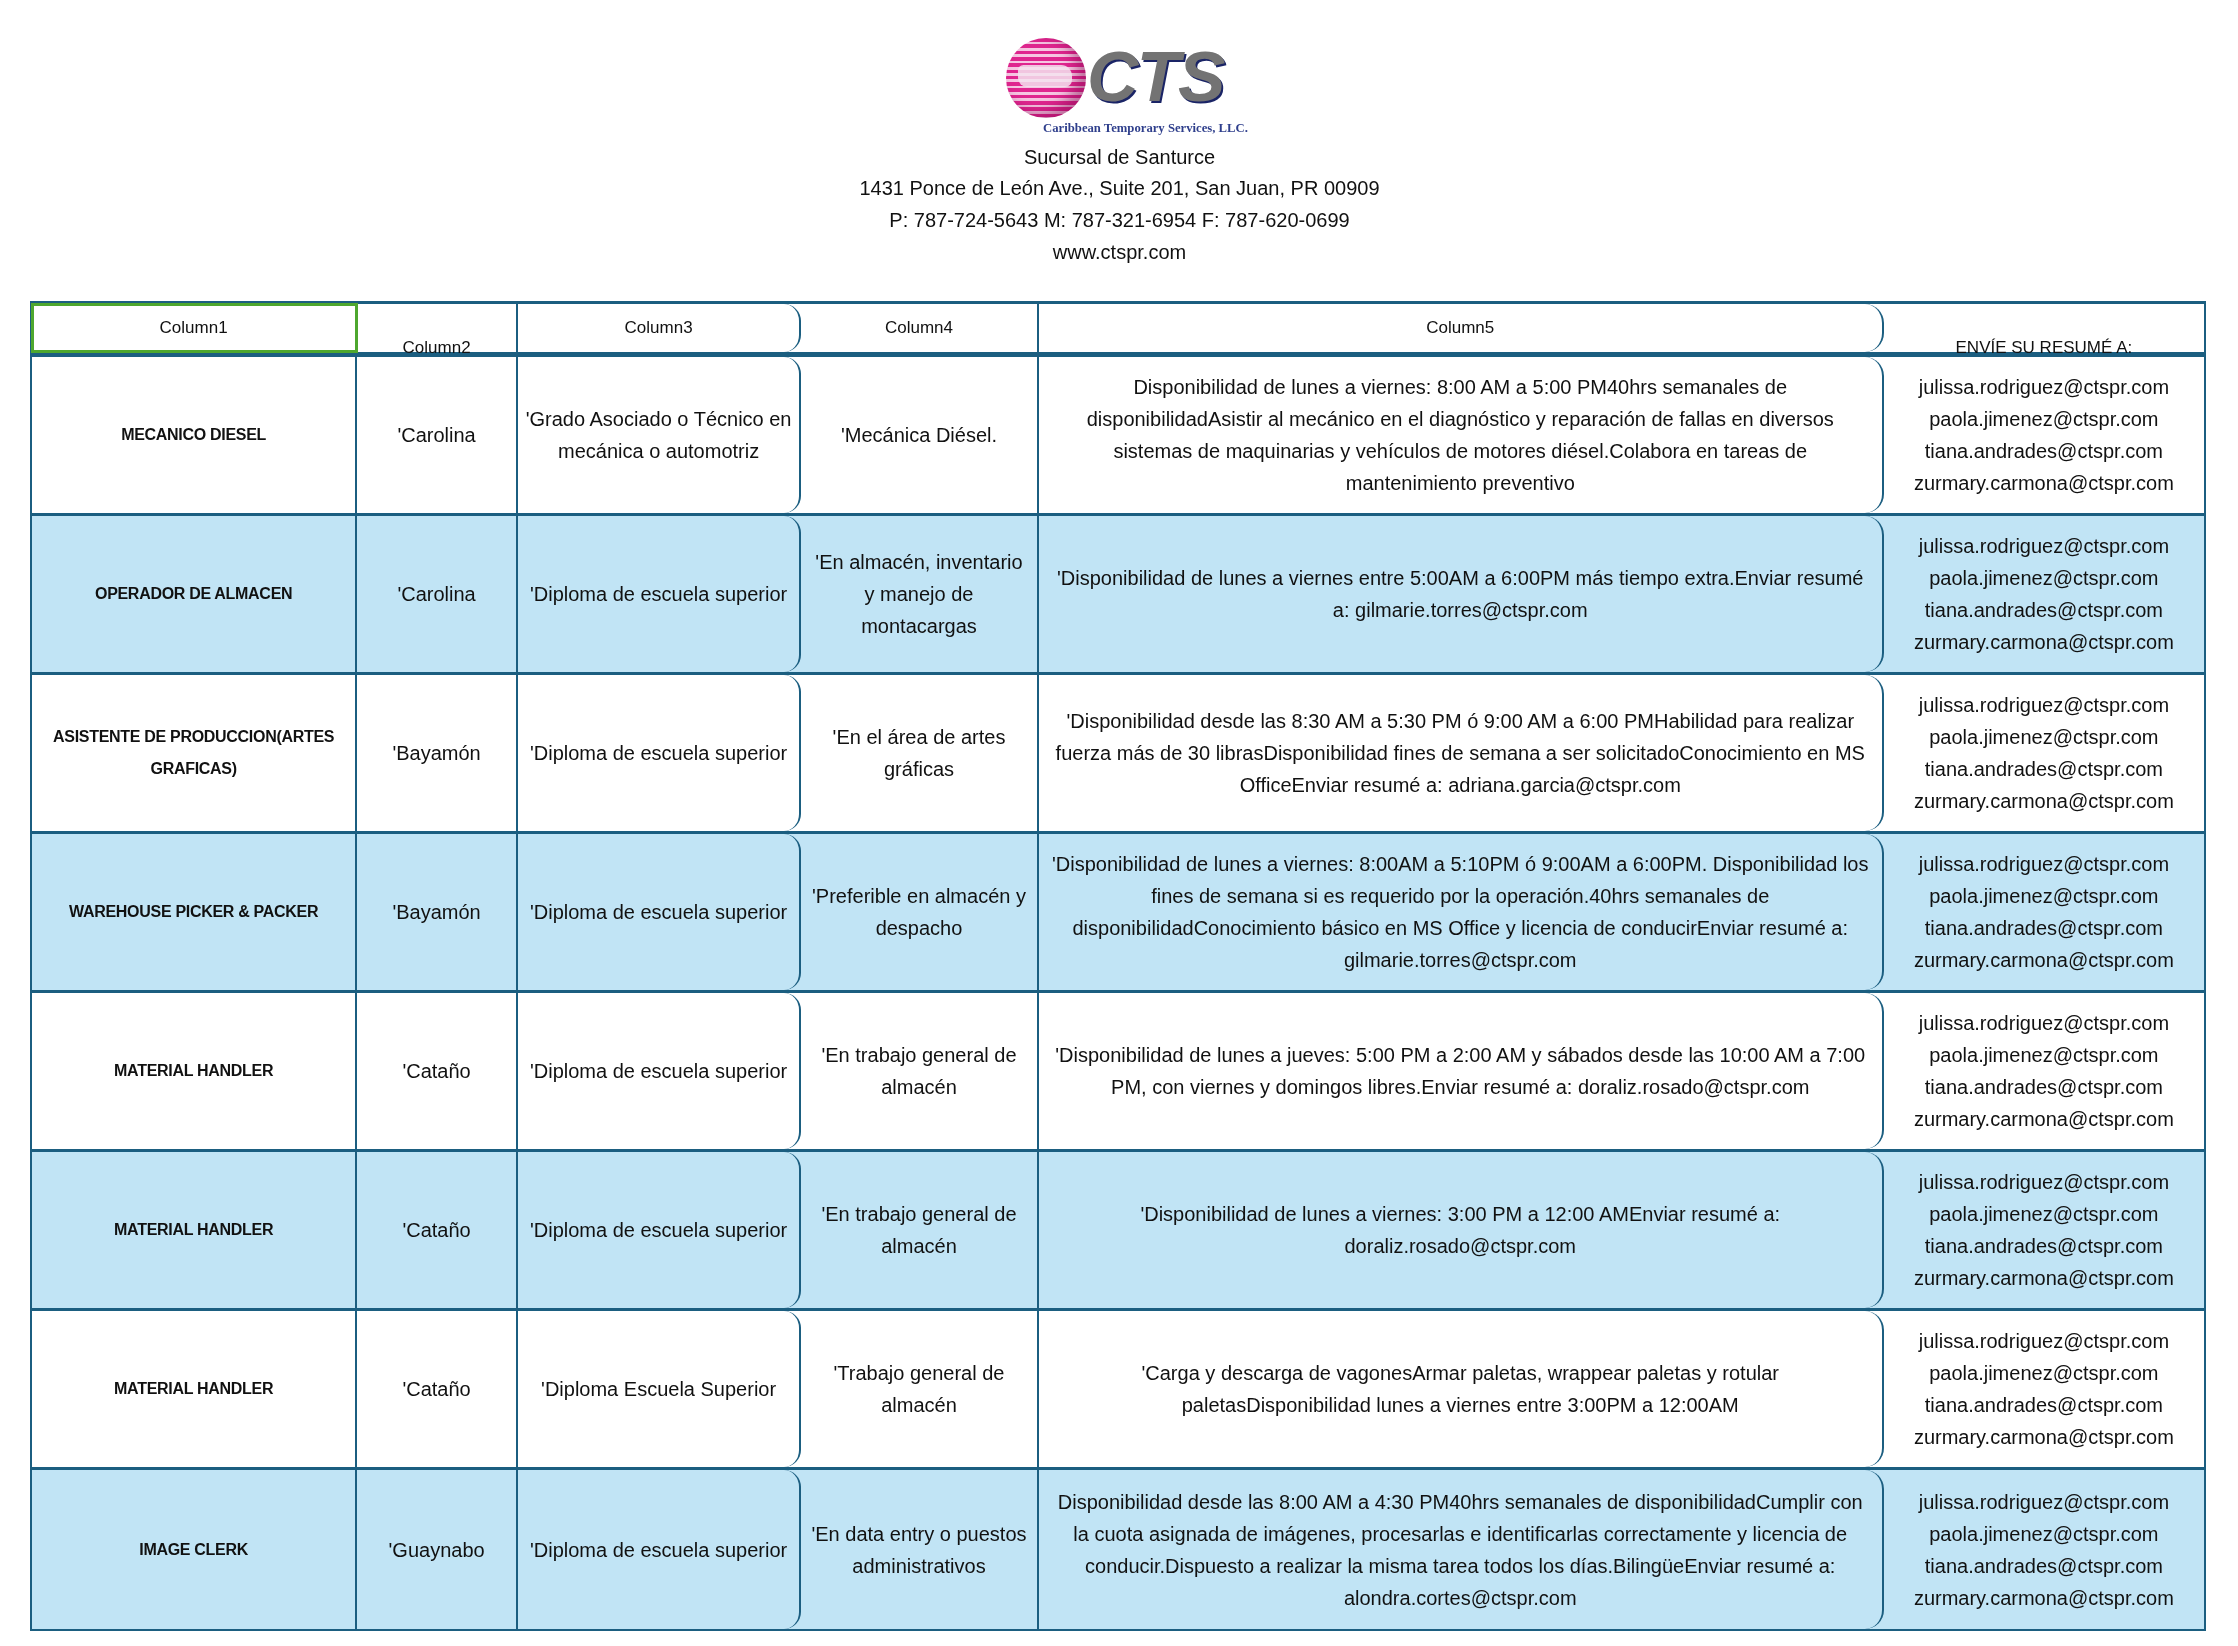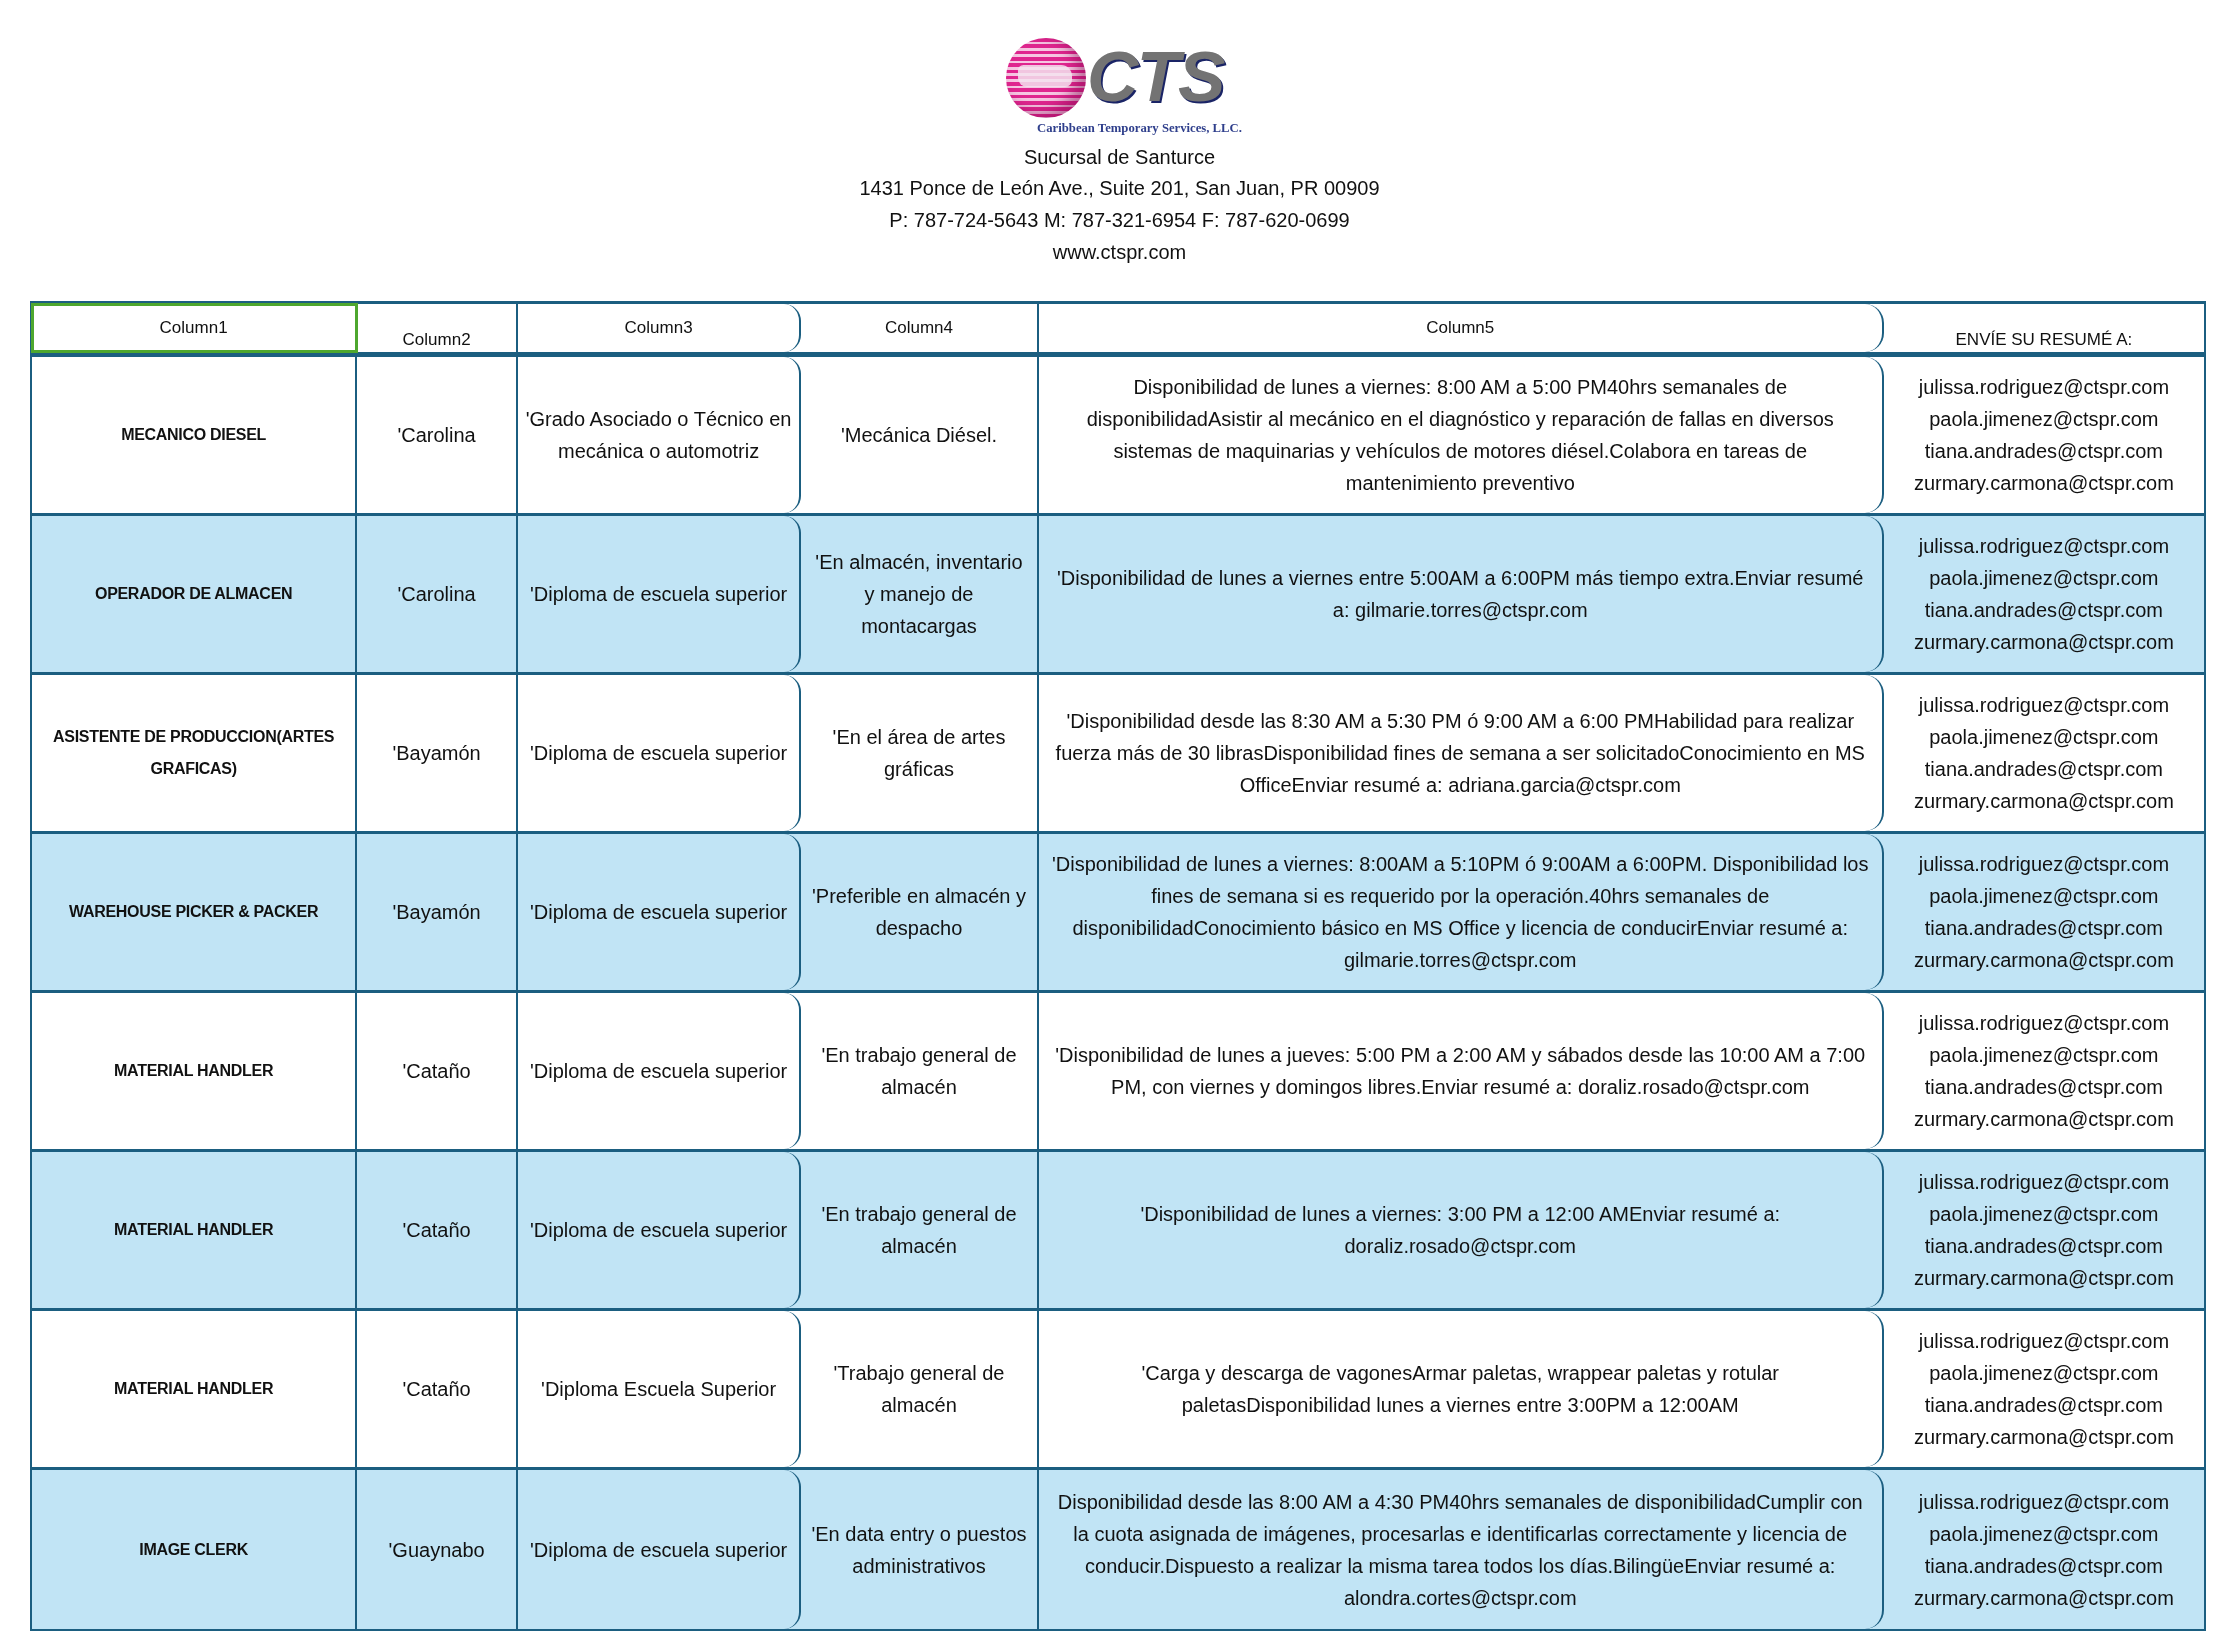--- a/index.html
+++ b/index.html
@@ -9,39 +9,39 @@
   .header { position: absolute; left: 0; top: 0; width: 2239px; height: 289px; text-align: center; }
   .logo { position: absolute; left: 1002px; top: 34px; width: 262px; height: 109px; }
   .logo .globe { position: absolute; left: 3.6px; top: 3.6px; width: 80px; height: 80px; border-radius: 50%;
     background: repeating-linear-gradient(180deg, #e0268f 0px, #e0268f 3.6px, #f6c6e2 3.6px, #f6c6e2 6.3px);
     box-shadow: inset -9px -5.4px 12.7px rgba(120,0,70,0.45); }
   .logo .globe .island { position: absolute; left: 12.7px; top: 27px; width: 54px; height: 22px;
     background: #f3e3ee; border-radius: 5.4px 11px 7.2px 9px; opacity: .85; }
   .logo .wordmark { position: absolute; left: 85px; top: 5.4px; font-family: "Liberation Sans", sans-serif;
     font-weight: 700; font-style: italic; font-size: 71px; letter-spacing: -1.8px; color: #737373;
     line-height: 76px; text-shadow: 1.8px 1.8px 0 #1a2466; }
-  .logo .subtitle { position: absolute; left: 11px; top: 87px; width: 253px; text-align: center;
+  .logo .subtitle { position: absolute; left: 17px; top: 87px; width: 253px; text-align: center;
     font-family: "Liberation Serif", serif; font-weight: 700; font-size: 12.7px; color: #2f3f8c; }
 
   .info-line { position: absolute; left: 0; width: 2239px; text-align: center; font-size: 20px; color: #111; }
 
   .table { position: absolute; left: 30px; top: 301px; width: 2176px; border: 2.7px solid #1b5e80; border-top-width: 3.6px; }
   .row { display: flex; width: 100%; }
   .hrow { height: 53px; border-bottom: 5.4px solid #1b5e80; }
   .drow { height: 159px; border-bottom: 3.6px solid #1b5e80; }
   .drow:last-child { border-bottom: none; }
   .drow.alt { background: #c1e4f5; }
   .cell { border-right: 2.7px solid #1b5e80; display: flex; align-items: center; justify-content: center;
     text-align: center; padding: 0 7.2px; font-size: 20px; line-height: 32px; }
   .cell:last-child { border-right: none; text-align: right; }
   .c1 { width: 326px; } .c2 { width: 161px; } .c3 { width: 284px; border-radius: 17px; } .c4 { width: 238px; }
   .c5 { width: 847px; border-radius: 19px; } .c6 { width: 321px; }
   .hcell { font-weight: 400; font-size: 17px; }
   .hcell.selected { outline: 3.6px solid #4ea72e; outline-offset: -2.7px; }
-  .hcell.raised { align-items: flex-start; padding-top: 20px; }
+  .hcell.raised { align-items: flex-start; padding-top: 28px; }
   .title-cell { font-weight: 700; font-size: 16px; letter-spacing: -0.3px; }
   .desc { font-size: 20px; line-height: 32px; padding: 16px 9px; }
   .emails { flex-direction: column; font-size: 20px; line-height: 32px; }
 </style>
 </head>
 <body>
 
 <div class="header">
   <div class="logo">
     <div class="globe">

